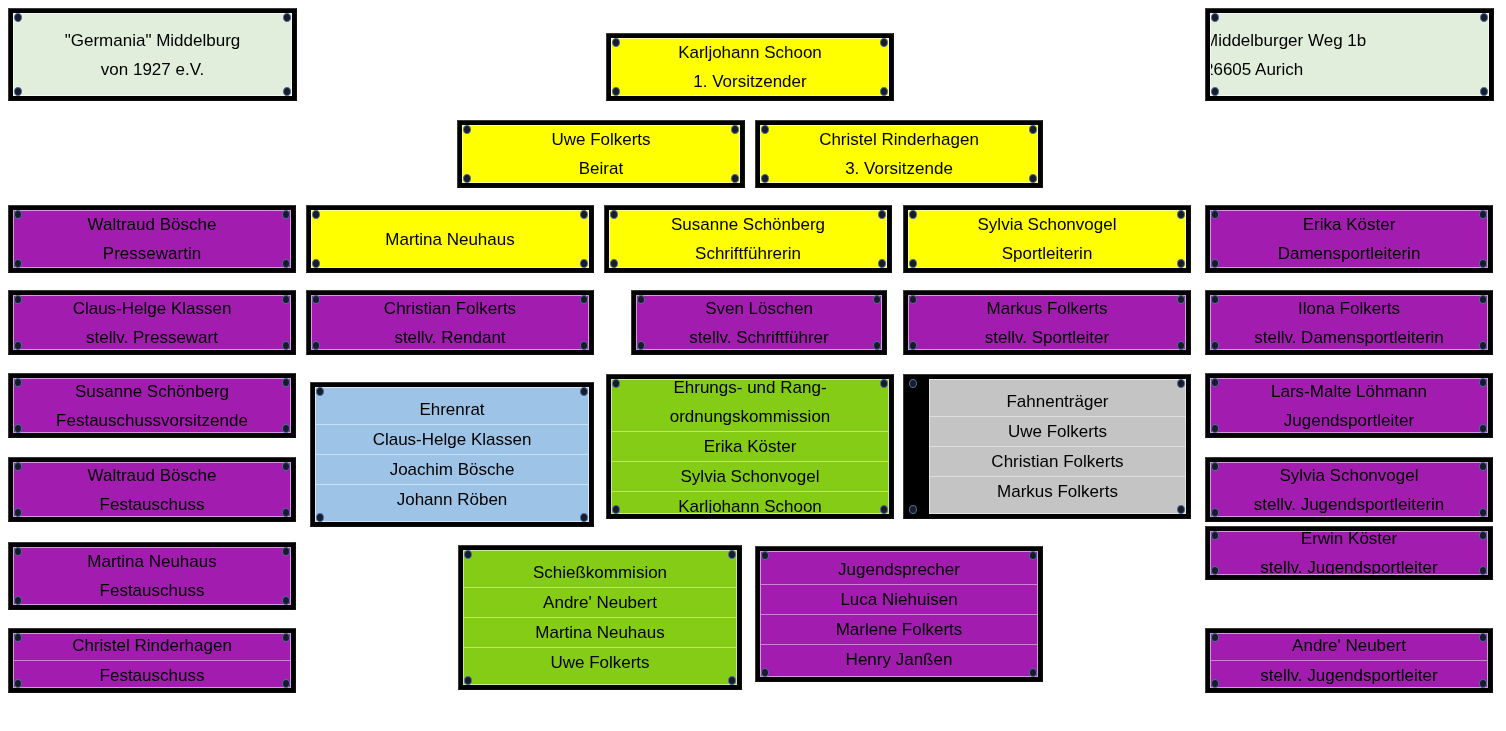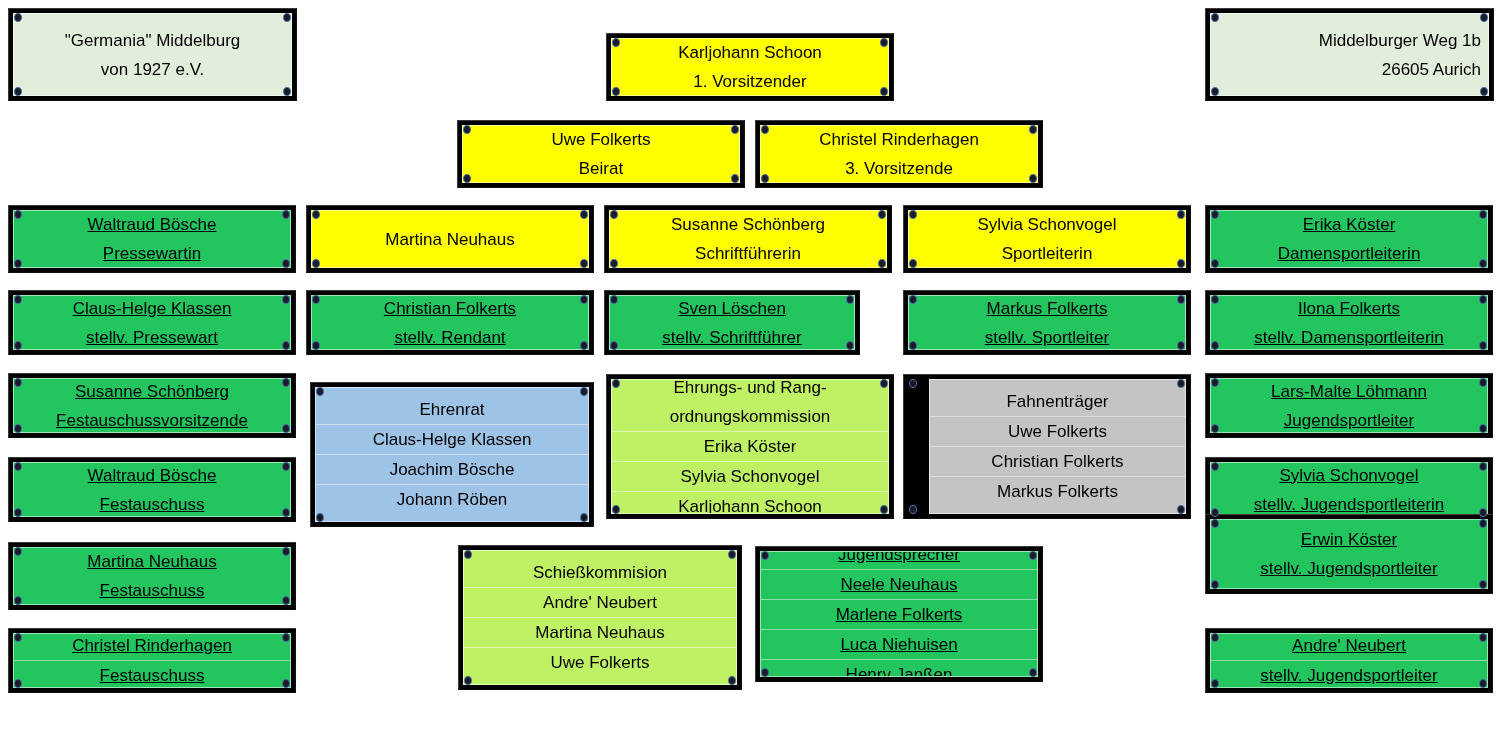--- a/index.html
+++ b/index.html
@@ -67,25 +67,25 @@
     z-index: 4;
   }
   .screw.tl { left: 5px;  top: 4px; }
   .screw.tr { right: 5px; top: 4px; }
   .screw.bl { left: 5px;  bottom: 4px; }
   .screw.br { right: 5px; bottom: 4px; }
 
   
   .fill-green  .inner { background: #e2eedc; }
   .fill-yellow .inner { background: #ffff00; }
-  .fill-orange .inner { background: #22c55e; text-decoration: underline; }
+  .fill-orange .inner { background: #a21caf; }
   .fill-blue   .inner { background: #9dc3e6; }
-  .fill-peach  .inner { background: #bef264; }
+  .fill-peach  .inner { background: #84cc16; }
   .fill-gray   .inner { background: #c4c4c4; }
-  .align-right .line { text-align: right; padding-right: 14px; }
+  .align-right .line { text-align: left; padding-right: 14px; }
 </style>
 </head>
 <body>
 
 <div id="stage">
     <div class="plaque fill-green" style="left: 8px; top: 8px; width: 289px; height: 93px;">
       <div class="inner">
         <div class="line">"Germania" Middelburg</div>
         <div class="line">von 1927 e.V.</div>
       </div>
@@ -196,21 +196,21 @@
     <div class="plaque fill-orange" style="left: 306px; top: 290px; width: 288px; height: 65px;">
       <div class="inner">
         <div class="line">Christian Folkerts</div>
         <div class="line">stellv. Rendant</div>
       </div>
       <span class="screw tl"></span>
       <span class="screw tr"></span>
       <span class="screw bl"></span>
       <span class="screw br"></span>
     </div>
-    <div class="plaque fill-orange" style="left: 604px; top: 290px; width: 256px; height: 65px;">
+    <div class="plaque fill-orange" style="left: 631px; top: 290px; width: 256px; height: 65px;">
       <div class="inner">
         <div class="line">Sven Löschen</div>
         <div class="line">stellv. Schriftführer</div>
       </div>
       <span class="screw tl"></span>
       <span class="screw tr"></span>
       <span class="screw bl"></span>
       <span class="screw br"></span>
     </div>
     <div class="plaque fill-orange" style="left: 903px; top: 290px; width: 288px; height: 65px;">
@@ -328,31 +328,30 @@
         <div class="line sep">Uwe Folkerts</div>
       </div>
       <span class="screw tl"></span>
       <span class="screw tr"></span>
       <span class="screw bl"></span>
       <span class="screw br"></span>
     </div>
     <div class="plaque fill-orange" style="left: 755px; top: 546px; width: 288px; height: 136px;">
       <div class="inner">
         <div class="line">Jugendsprecher</div>
-        <div class="line sep">Neele Neuhaus</div>
+        <div class="line sep">Luca Niehuisen</div>
         <div class="line sep">Marlene Folkerts</div>
-        <div class="line sep">Luca Niehuisen</div>
         <div class="line sep">Henry Janßen</div>
       </div>
       <span class="screw tl"></span>
       <span class="screw tr"></span>
       <span class="screw bl"></span>
       <span class="screw br"></span>
     </div>
-    <div class="plaque fill-orange" style="left: 1205px; top: 514px; width: 288px; height: 80px;">
+    <div class="plaque fill-orange" style="left: 1205px; top: 526px; width: 288px; height: 54px;">
       <div class="inner">
         <div class="line">Erwin Köster</div>
         <div class="line">stellv. Jugendsportleiter</div>
       </div>
       <span class="screw tl"></span>
       <span class="screw tr"></span>
       <span class="screw bl"></span>
       <span class="screw br"></span>
     </div>
     <div class="plaque fill-orange" style="left: 8px; top: 628px; width: 288px; height: 65px;">

